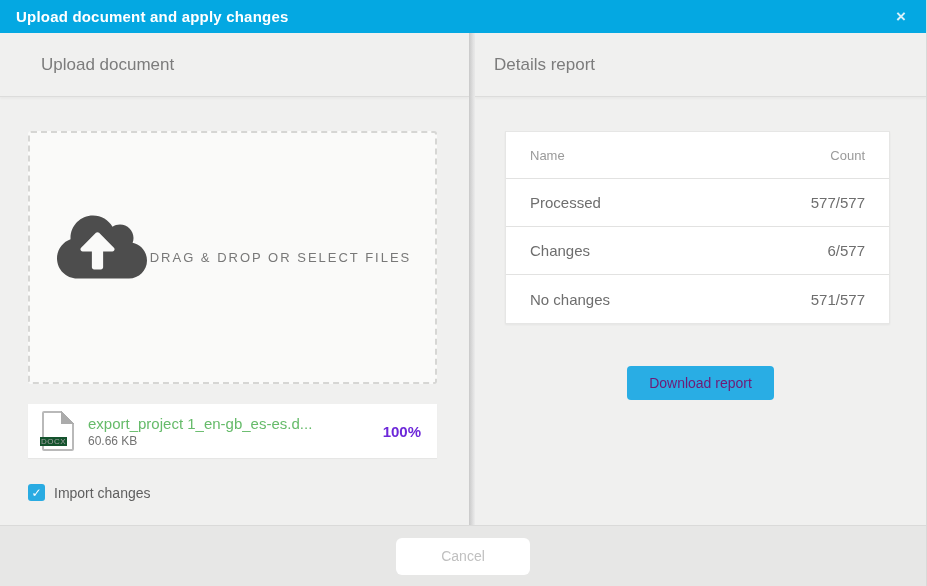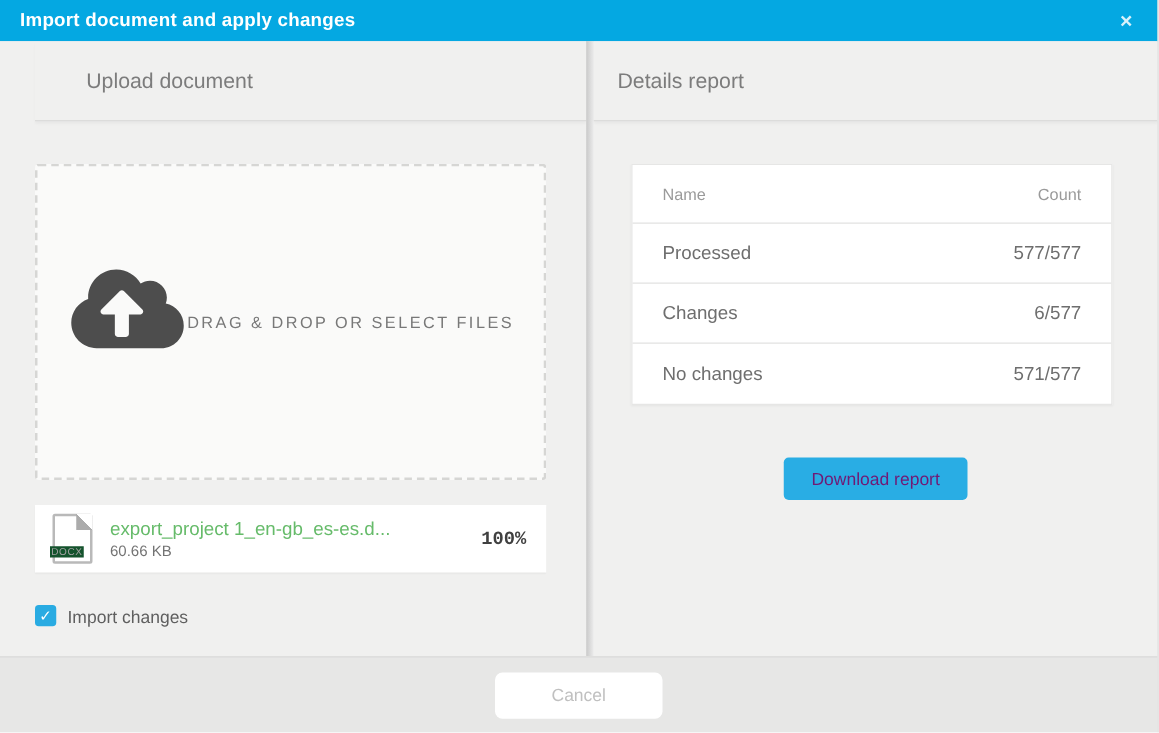--- a/index.html
+++ b/index.html
@@ -34,21 +34,21 @@
   .panel.left  { flex:0 0 469px; }
   .v-divider { flex:0 0 6px; background:linear-gradient(to right,#c9c9c9,#ececec); }
 
   .section-header {
     height:64px; flex:0 0 64px;
     display:flex; align-items:center;
     border-bottom:1px solid #dcdcdb;
     box-shadow:0 2px 2px rgba(0,0,0,0.03);
     color:#7c7c7c; font-size:17px;
   }
-  .panel.left  .section-header { padding-left:41px;margin-left:28px; }
+  .panel.left  .section-header { padding-left:41px; }
   .panel.right .section-header { padding-left:19px; }
   .panel-content { flex:1; overflow:hidden; }
 
   
   .dropzone {
     margin:34px 32px 0 28px;
     height:253px;
     background:#fafaf9;
     border:2px dashed #d6d6d4;
     border-radius:3px;
@@ -76,21 +76,21 @@
     background:linear-gradient(225deg,#ffffff 0%,#ffffff 50%,#ababab 50%,#ababab 100%);
   }
   .file-icon .ext {
     position:absolute; bottom:3px; left:-4px;
     background:#14532d; color:#a2a2a2;
     font-size:8px; font-weight:normal; letter-spacing:.5px; padding:0 1px;
   }
   .file-meta { flex:1; margin-left:14px; min-width:0; }
   .file-name { color:#66bb6a; font-size:15px; white-space:nowrap; overflow:hidden; }
   .file-size { color:#737373; font-size:12px; margin-top:2px; }
-  .file-progress { color:#404040; font-size:15px; font-weight:bold; margin-left:12px;font-family:Liberation Mono, monospace; }
+  .file-progress { color:#6d28d9; font-size:15px; font-weight:bold; margin-left:12px; }
 
   
   .checkbox-row { margin:26px 28px 0 28px; display:flex; align-items:center; cursor:pointer; }
   .checkbox {
     width:17px; height:17px; background:#29abe2; border-radius:3px;
     display:flex; align-items:center; justify-content:center;
     color:#ffffff; font-size:12px; font-weight:bold; line-height:1;
   }
   .checkbox-label { margin-left:9px; color:#5f5f5f; font-size:14px; }
 
@@ -129,21 +129,21 @@
     font-family:inherit; font-size:14px;
     width:134px; height:37px; cursor:pointer;
   }
 </style>
 </head>
 <body>
 
 <div class="modal">
 
   <div class="titlebar">
-    <span class="title">Import document and apply changes</span>
+    <span class="title">Upload document and apply changes</span>
     <span class="close">×</span>
   </div>
 
   <div class="body">
 
     <div class="panel left">
       <div class="section-header">
         <span>Upload document</span>
       </div>
       <div class="panel-content">

